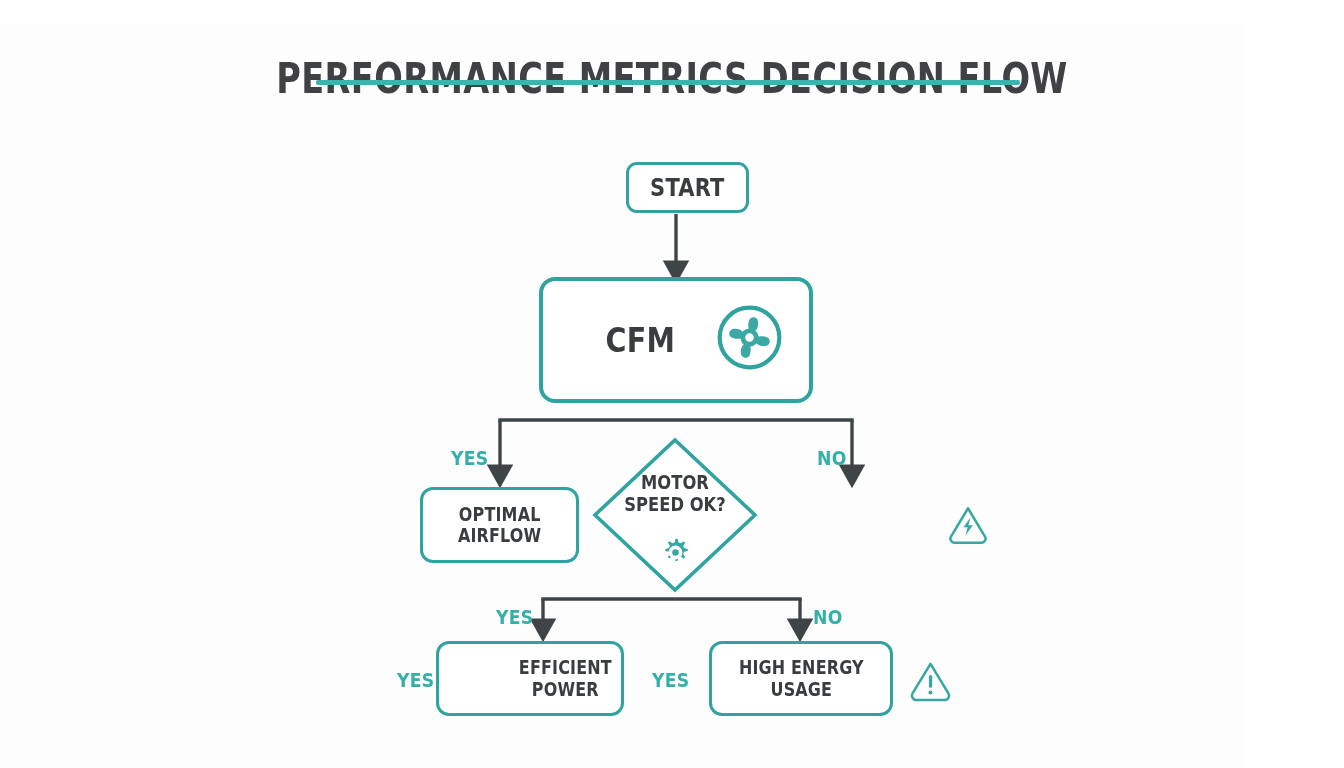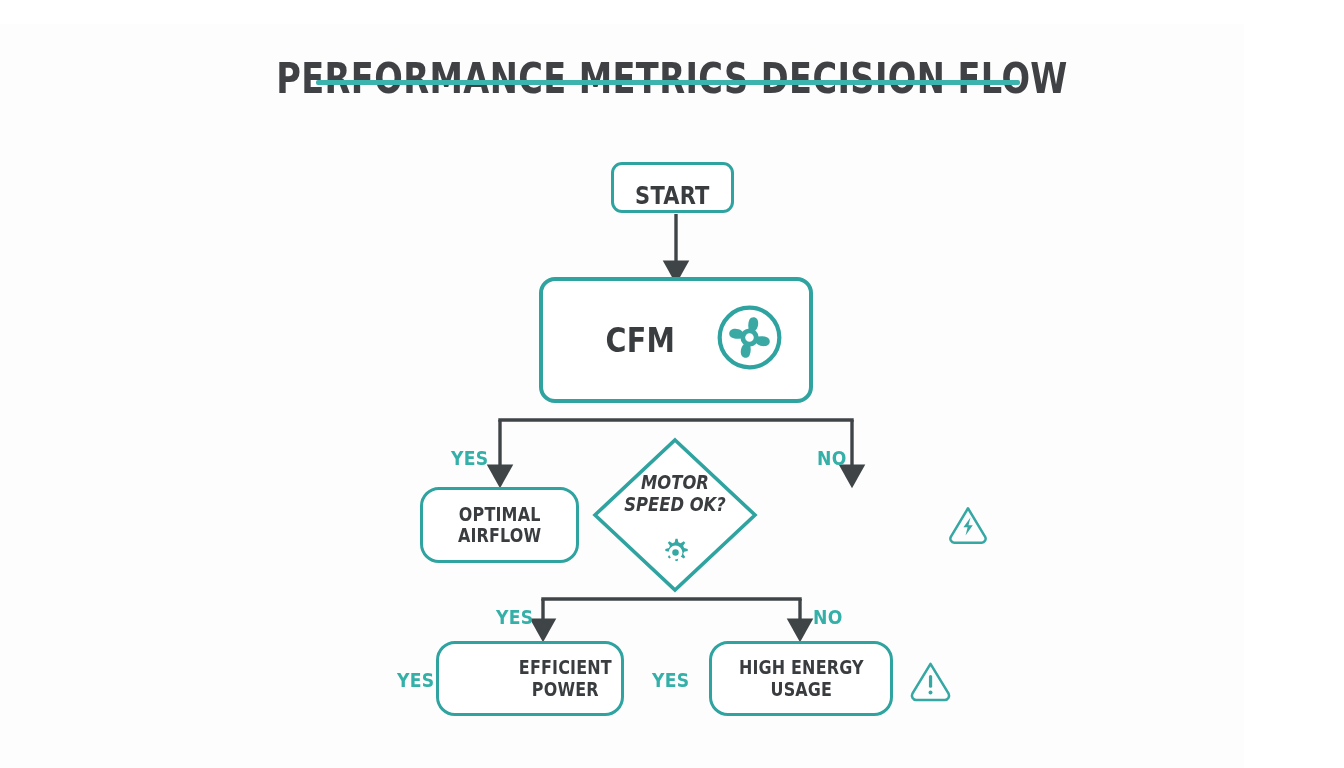--- a/index.html
+++ b/index.html
@@ -47,40 +47,40 @@
     background: #3cb4ad;
     border-radius: 2px;
   }
 
   
   .node {
     position: absolute;
     box-sizing: border-box;
     background: #ffffff;
     border: 3px solid #2fa3a0;
-    border-radius: 19px;
+    border-radius: 13px;
     display: flex;
     align-items: center;
     justify-content: center;
   }
   .node-label {
     font-family: "DejaVu Sans", sans-serif;
     font-weight: bold;
     color: #3a3d40;
     text-align: center;
     line-height: 1.12;
     letter-spacing: 0.2px;
     transform: scaleX(0.84);
     transform-origin: center center;
     white-space: pre-line;
   }
 
   #node-start {
-    left: 611px; top: 138px; width: 123px; height: 51px;
-    border-width: 3px; border-radius: 11px; align-items: flex-end;
+    left: 626px; top: 138px; width: 123px; height: 51px;
+    border-width: 3px; border-radius: 11px;
   }
   #node-start .node-label { font-size: 25px; }
 
   #node-cfm {
     left: 539px; top: 253px; width: 274px; height: 126px;
     border-width: 4px; border-radius: 16px;
     justify-content: flex-start;
     padding-left: 56px;
   }
   #node-cfm .node-label { font-size: 34px; }
@@ -112,21 +112,20 @@
     top: 412px;
     width: 168px;
     height: 158px;
   }
   #node-decision svg { position: absolute; left: 0; top: 0; }
   #decision-text-wrap {
     position: absolute;
     left: 0; top: 36px;
     width: 168px;
     text-align: center;
-    font-style: italic;
   }
   #decision-label {
     font-family: "DejaVu Sans", sans-serif;
     font-weight: bold;
     font-size: 19px;
     color: #3a3d40;
     line-height: 1.14;
     transform: scaleX(0.86);
     transform-origin: center center;
     white-space: pre-line;

